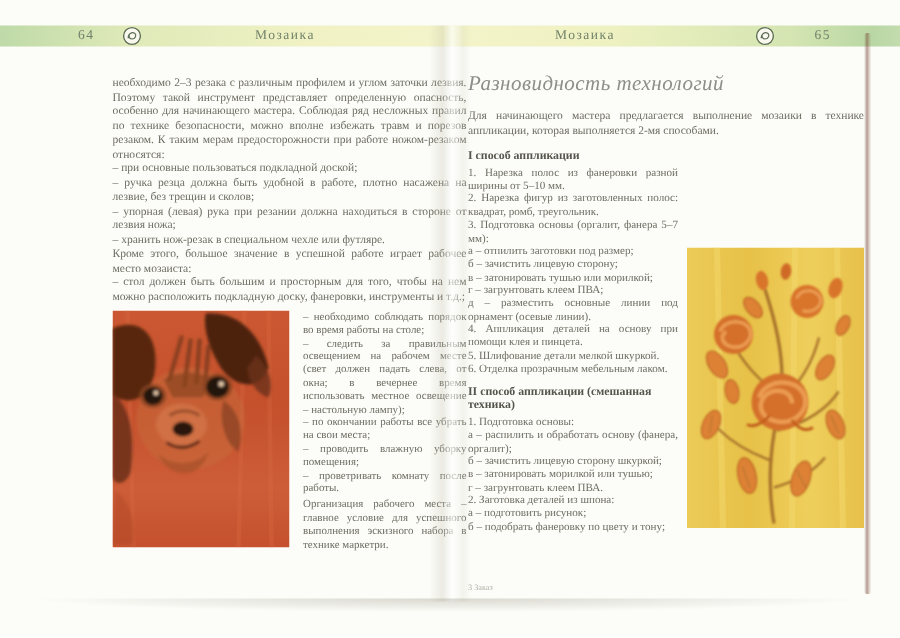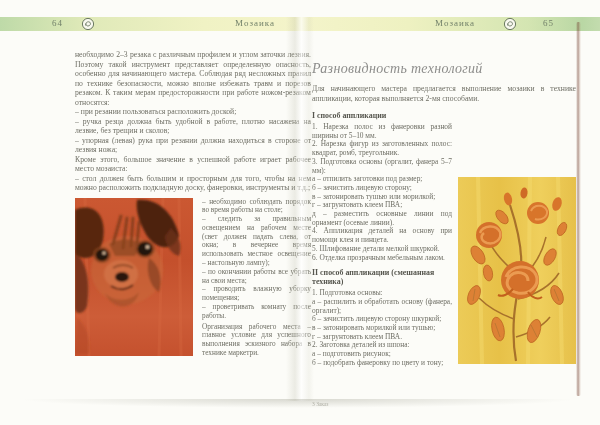--- a/index.html
+++ b/index.html
@@ -2,42 +2,42 @@
 <html><head>
 <meta charset="utf-8">
 <style>
   html,body{margin:0;padding:0;background:#ffffff;}
   .book{position:relative;width:600px;height:425px;background:#fcfcf8;overflow:hidden;
         font-family:"Liberation Serif","DejaVu Serif",serif;}
   
   .band{position:absolute;left:0;top:17px;width:600px;height:14px;
         background:linear-gradient(90deg,#bedaa8 0%,#dfe9b8 14%,#f0f2c4 34%,#f4f4ca 50%,
                    #eef1c1 68%,#d4e5b2 88%,#b9d7a4 97%,#c3dcae 100%);}
-  .band span{position:absolute;top:1px;font-size:9px;color:#73826a;letter-spacing:1px;text-align:right;}
+  .band span{position:absolute;top:1px;font-size:9px;color:#73826a;letter-spacing:1px;}
   .pnum-left{left:52px;}
   .pnum-right{left:543px;}
   .btitle{width:170px;text-align:center;}
   .btitle-left{left:105px;}
   .btitle-right{left:305px;}
   .logo{position:absolute;top:0px;width:14px;height:14px;}
   .logo-left{left:81px;}
   .logo-right{left:503px;}
 
   
   .page-left{position:absolute;left:75px;top:50px;width:236px;
              font-size:7.7px;line-height:9.5px;color:#6e6e64;text-align:justify;}
   .page-left p{margin:0;}
   .row{display:flex;margin-top:5px;}
   .dog{width:118px;height:158px;flex:none;}
   .rcol{margin-left:9px;width:109px;font-size:7.3px;line-height:8.8px;text-align:justify;}
   .rcol p{margin-top:2px;}
   .li{margin:0;}
 
   
-  .page-right{position:absolute;left:312px;top:60px;width:264px;color:#6e6e64;}
+  .page-right{position:absolute;left:312px;top:48px;width:264px;color:#6e6e64;}
   .page-right h1{margin:0 0 7px 0;font-weight:normal;font-style:italic;
                  font-size:14px;line-height:17px;color:#8d8d8b;letter-spacing:.3px;}
   .lead{margin:0 0 8px 0;font-size:7.7px;line-height:9.5px;text-align:justify;}
   .page-right h2{margin:6px 0 3px 0;font-size:7.9px;color:#55554d;font-weight:bold;}
   .steps{font-size:7.4px;line-height:8.7px;text-align:justify;}
   .flower{float:right;width:118px;height:187px;margin:54px 0 3px 6px;}
   .printmark{position:absolute;left:0px;top:341px;font-size:5.5px;color:#b3b3aa;}
 
   
   .gutter{position:absolute;left:286px;top:17px;width:28px;height:384px;pointer-events:none;
@@ -65,23 +65,24 @@
     <svg class="logo logo-right" viewBox="0 0 14 14">
       <circle cx="7" cy="7" r="5.6" fill="#f8f8ef" stroke="#5d6d55" stroke-width="0.9"></circle>
       <path d="M4.5,8.5 C4.2,5.5 7,4 8.8,5.2 C10.2,6.2 9.4,9 7,9 C5.6,9 4.8,8 5.2,6.6" fill="none" stroke="#5d6d55" stroke-width="0.8"></path>
     </svg>
     <span class="pnum-right">65</span>
   </div>
 
   <div class="page-left">
     <p>необходимо 2–3 резака с различным профилем и углом заточки лезвия. Поэтому такой инструмент представляет определенную опасность, особенно для начинающего мастера. Соблюдая ряд несложных правил по технике безопасности, можно вполне избежать травм и порезов резаком. К таким мерам предосторожности при работе ножом-резаком относятся:</p>
     <div>
-        <div class="li">– при резании пользоваться расположить доской;</div>
+        <div class="li">– при основные пользоваться подкладной доской;</div>
         <div class="li">– ручка резца должна быть удобной в работе, плотно насажена на лезвие, без трещин и сколов;</div>
         <div class="li">– упорная (левая) рука при резании должна находиться в стороне от лезвия ножа;</div>
+        <div class="li">– хранить нож-резак в специальном чехле или футляре.</div>
       </div>
     <p>Кроме этого, большое значение в успешной работе играет рабочее место мозаиста:</p>
     <p>– стол должен быть большим и просторным для того, чтобы на нем можно расположить подкладную доску, фанеровки, инструменты и т.д.;</p>
     <div class="row">
 
       <svg class="dog" viewBox="0 0 118 158">
         <defs>
           <linearGradient id="wood1" x1="0" y1="0" x2="0" y2="1">
             <stop offset="0" stop-color="#cb5832"></stop>
               <stop offset="0.4" stop-color="#c4502c"></stop>

